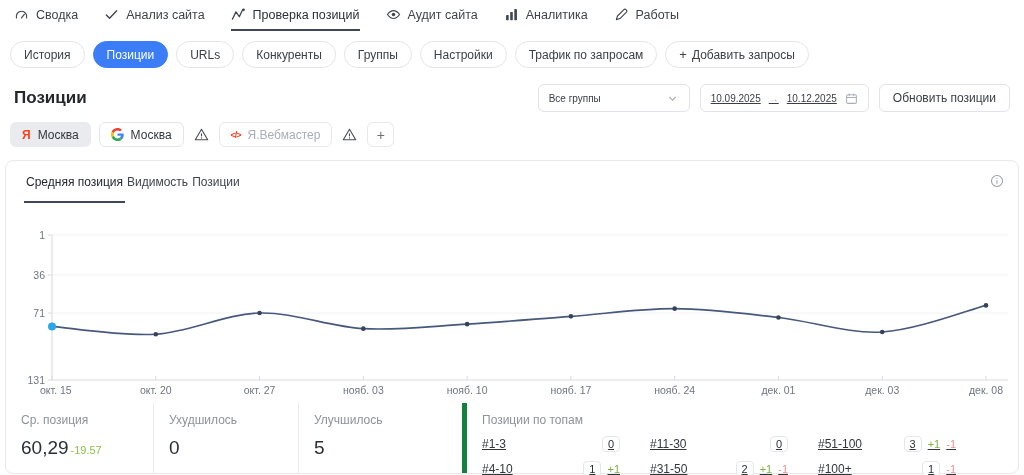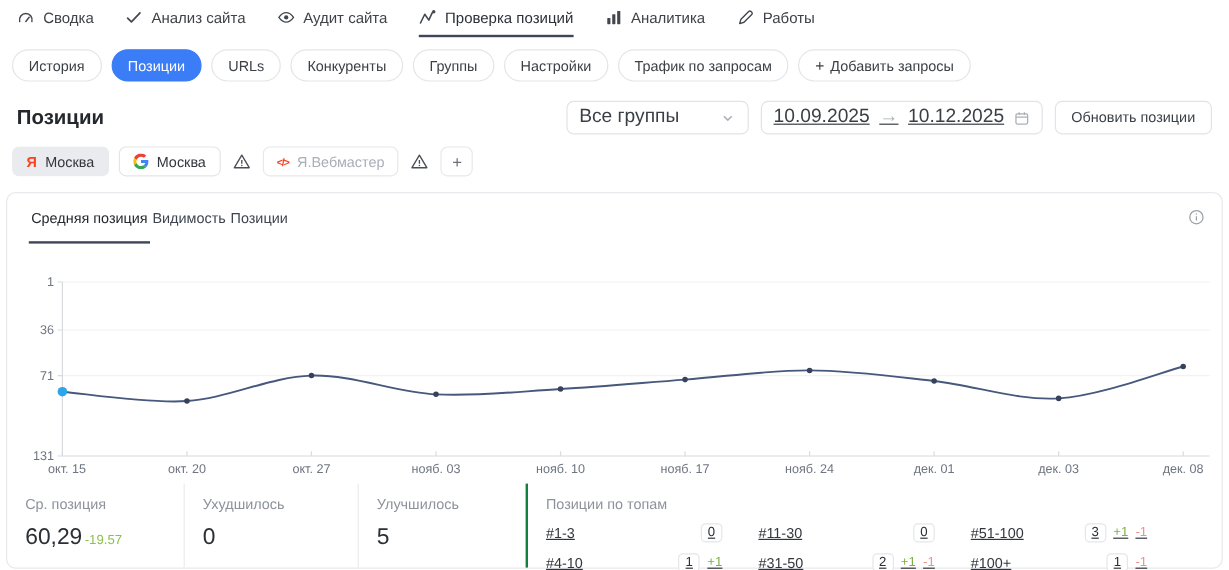--- a/index.html
+++ b/index.html
@@ -19,21 +19,21 @@
   .sub-nav { display:flex; gap:8px; padding:10px 10px 6px; }
   .pill { font-size:12px; line-height:1; padding:6px 13px; border:1px solid #e3e5e9; border-radius:14px;
           color:#3c4146; background:#fff; cursor:pointer; display:flex; align-items:center; gap:5px; white-space:nowrap; }
   .pill.active { background:#3b7cf7; border-color:#3b7cf7; color:#fff; }
   .pill .plus { font-size:13px; color:#3c4146; }
   
   .toolbar { display:flex; align-items:center; justify-content:space-between; padding:10px 14px 9px; }
   .page-title { font-size:17px; font-weight:bold; color:#24272c; margin:0; }
   .toolbar-right { display:flex; gap:10px; }
   .ctrl { height:28px; border:1px solid #e1e3e8; border-radius:6px; background:#fff;
-          display:flex; align-items:center; font-size:16px; color:#3a3f46; padding:0 10px; cursor:pointer; }
+          display:flex; align-items:center; font-size:10px; color:#3a3f46; padding:0 10px; cursor:pointer; }
   .select { width:152px; justify-content:space-between; }
   .select svg, .date-range svg { width:13px; height:13px; color:#aab0b9; }
   .date-range { gap:8px;text-decoration:underline; }
   .date-range .arr { color:#aab0b9; }
   .btn { font-size:12px; padding:0 13px; }
   
   .engines { display:flex; align-items:center; gap:8px; padding:1px 10px 13px; }
   .engine { height:25px; display:flex; align-items:center; gap:7px; font-size:12px; padding:0 11px;
             border-radius:6px; border:1px solid transparent; cursor:pointer; white-space:nowrap; color:#33373d; }
   .engine.selected { background:#e9ebee; }
@@ -56,21 +56,21 @@
   .chart-wrap { padding-top:14px; }
   .chart-wrap svg { display:block; }
   
   .stats { display:flex; height:70px; }
   .stat { padding:10px 0 0 15px; }
   .stat.b { border-left:1px solid #ececef; }
   .stat-label { font-size:12px; color:#8d929b; }
   .stat-value { font-size:19px; color:#2b2f36; margin-top:10px; display:flex; align-items:baseline; gap:2px; }
   .delta-green { font-size:11px; color:#8bc34a; }
   .w1 { width:147px; } .w2 { width:145px; } .w3 { width:140px; }
-  .tops { flex:1; padding:10px 62px 0 15px; border-left:2px solid #15803d; }
+  .tops { flex:1; padding:10px 62px 0 15px; border-left:5px solid #15803d;margin-left:24px; }
   .tops-grid { display:grid; grid-template-columns:repeat(3,1fr); column-gap:30px; row-gap:9px; margin-top:9px; }
   .top-cell { display:flex; justify-content:space-between; align-items:center; font-size:12px; color:#33373d;text-decoration:underline; }
   .top-vals { display:flex; gap:6px; align-items:center; }
   .badge { border:1px solid #e4e6ea; border-radius:4px; min-width:12px; padding:1px 5px; text-align:center;
            font-size:11px; color:#2b2f36; background:#fff; }
   .up { color:#7cb342; font-size:11px; }
   .down { color:#ef9188; font-size:11px; }
 </style>
 </head>
 <body>
@@ -86,37 +86,37 @@
       <span>Сводка</span>
     </div>
     <div class="nav-item">
       <span style="display:flex">
         <svg viewBox="0 0 16 16" fill="none" stroke="currentColor" stroke-width="1.5">
           <path d="M2.5 8.6l3.4 3.4L13.5 4" stroke-linecap="round" stroke-linejoin="round"></path>
         </svg>
       </span>
       <span>Анализ сайта</span>
     </div>
+    <div class="nav-item active">
+      <span style="display:flex">
+        <svg viewBox="0 0 16 16" fill="none" stroke="currentColor" stroke-width="1.4">
+          <path d="M1.5 13L5.3 5.2l3.6 5.2 3.2-6.9" stroke-linecap="round" stroke-linejoin="round"></path>
+          <circle cx="13.3" cy="3" r="1.5" fill="currentColor" stroke="none"></circle>
+        </svg>
+      </span>
+      <span>Проверка позиций</span>
+    </div>
     <div class="nav-item">
       <span style="display:flex">
         <svg viewBox="0 0 16 16" fill="none" stroke="currentColor" stroke-width="1.2">
           <path d="M1.5 8S4.5 3.8 8 3.8 14.5 8 14.5 8 11.5 12.2 8 12.2 1.5 8 1.5 8z"></path>
           <circle cx="8" cy="8" r="1.9" fill="currentColor" stroke="none"></circle>
         </svg>
       </span>
       <span>Аудит сайта</span>
-    </div>
-    <div class="nav-item active">
-      <span style="display:flex">
-        <svg viewBox="0 0 16 16" fill="none" stroke="currentColor" stroke-width="1.4">
-          <path d="M1.5 13L5.3 5.2l3.6 5.2 3.2-6.9" stroke-linecap="round" stroke-linejoin="round"></path>
-          <circle cx="13.3" cy="3" r="1.5" fill="currentColor" stroke="none"></circle>
-        </svg>
-      </span>
-      <span>Проверка позиций</span>
     </div>
     <div class="nav-item">
       <span style="display:flex">
         <svg viewBox="0 0 16 16" fill="currentColor">
           <rect x="2.2" y="8.6" width="2.8" height="5.4" rx="0.5"></rect>
           <rect x="6.6" y="5.2" width="2.8" height="8.8" rx="0.5"></rect>
           <rect x="11" y="2.2" width="2.8" height="11.8" rx="0.5"></rect>
         </svg>
       </span>
       <span>Аналитика</span>

